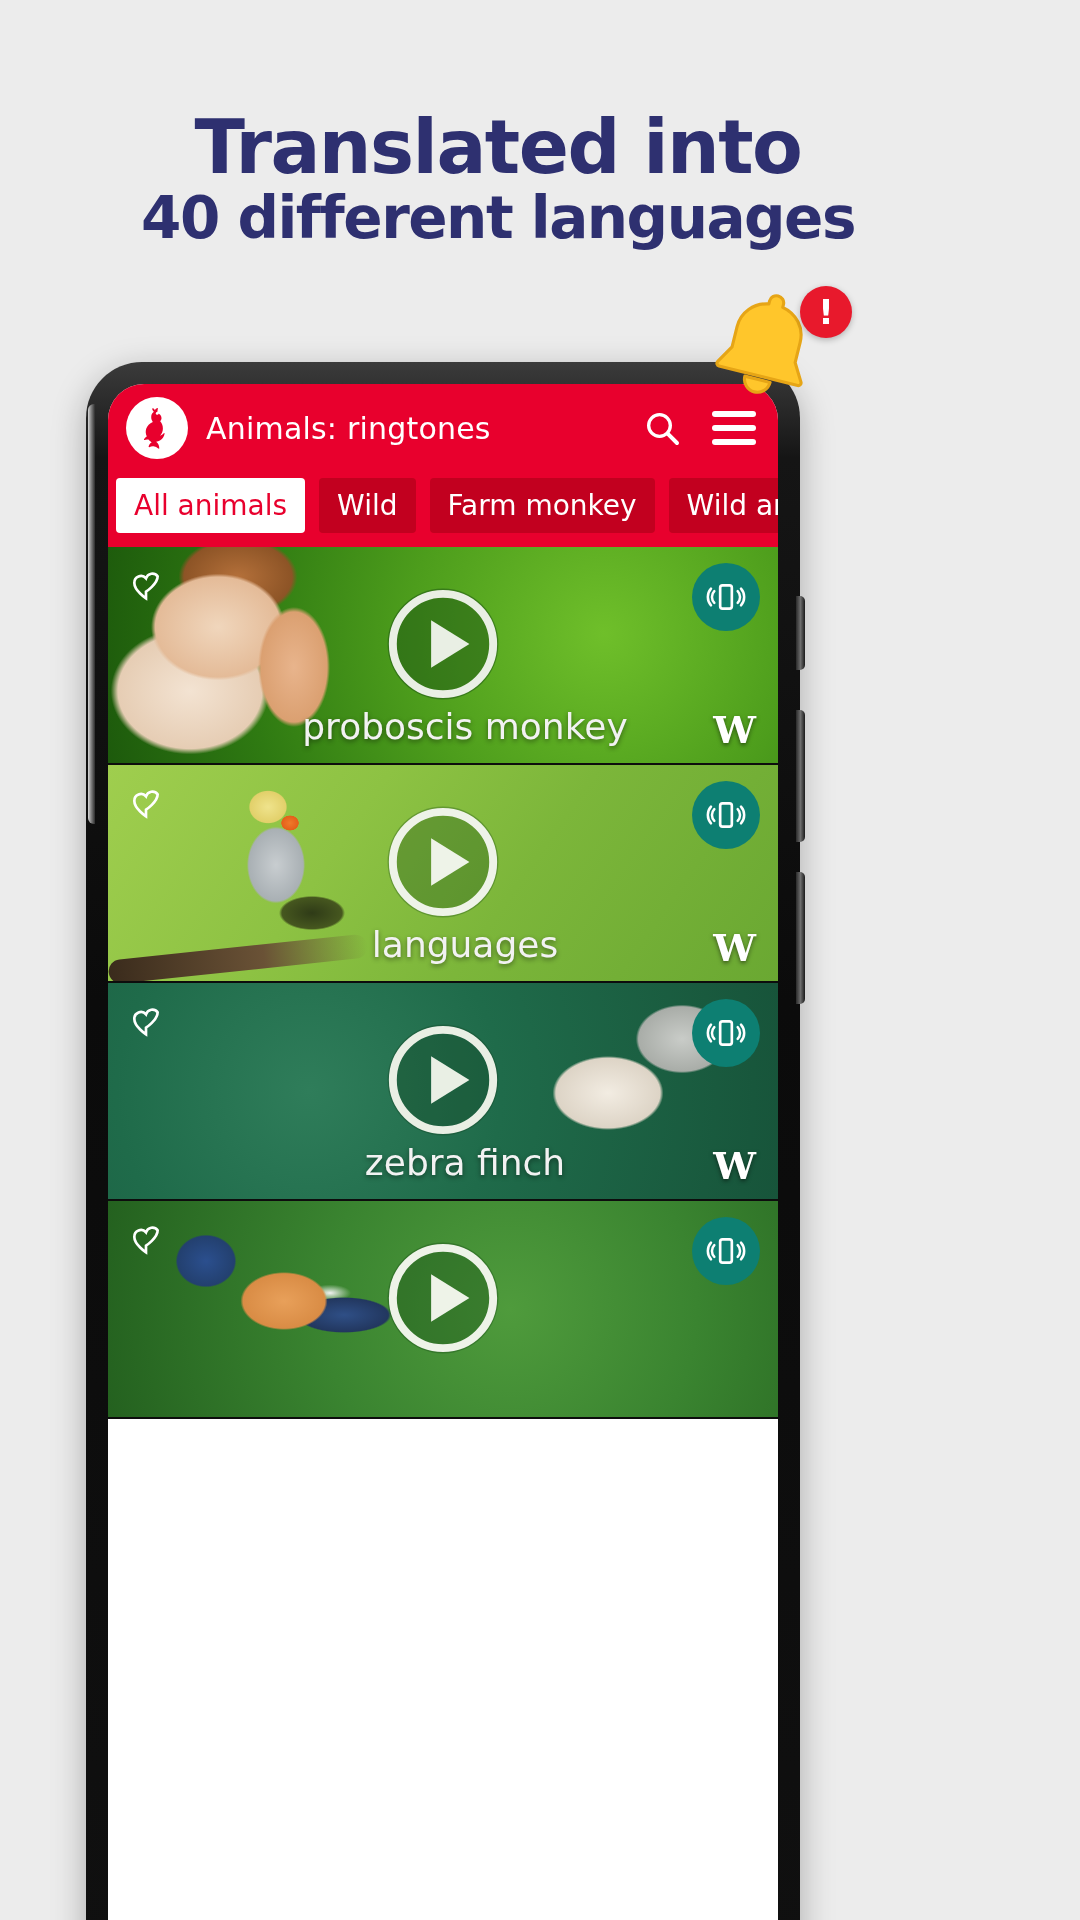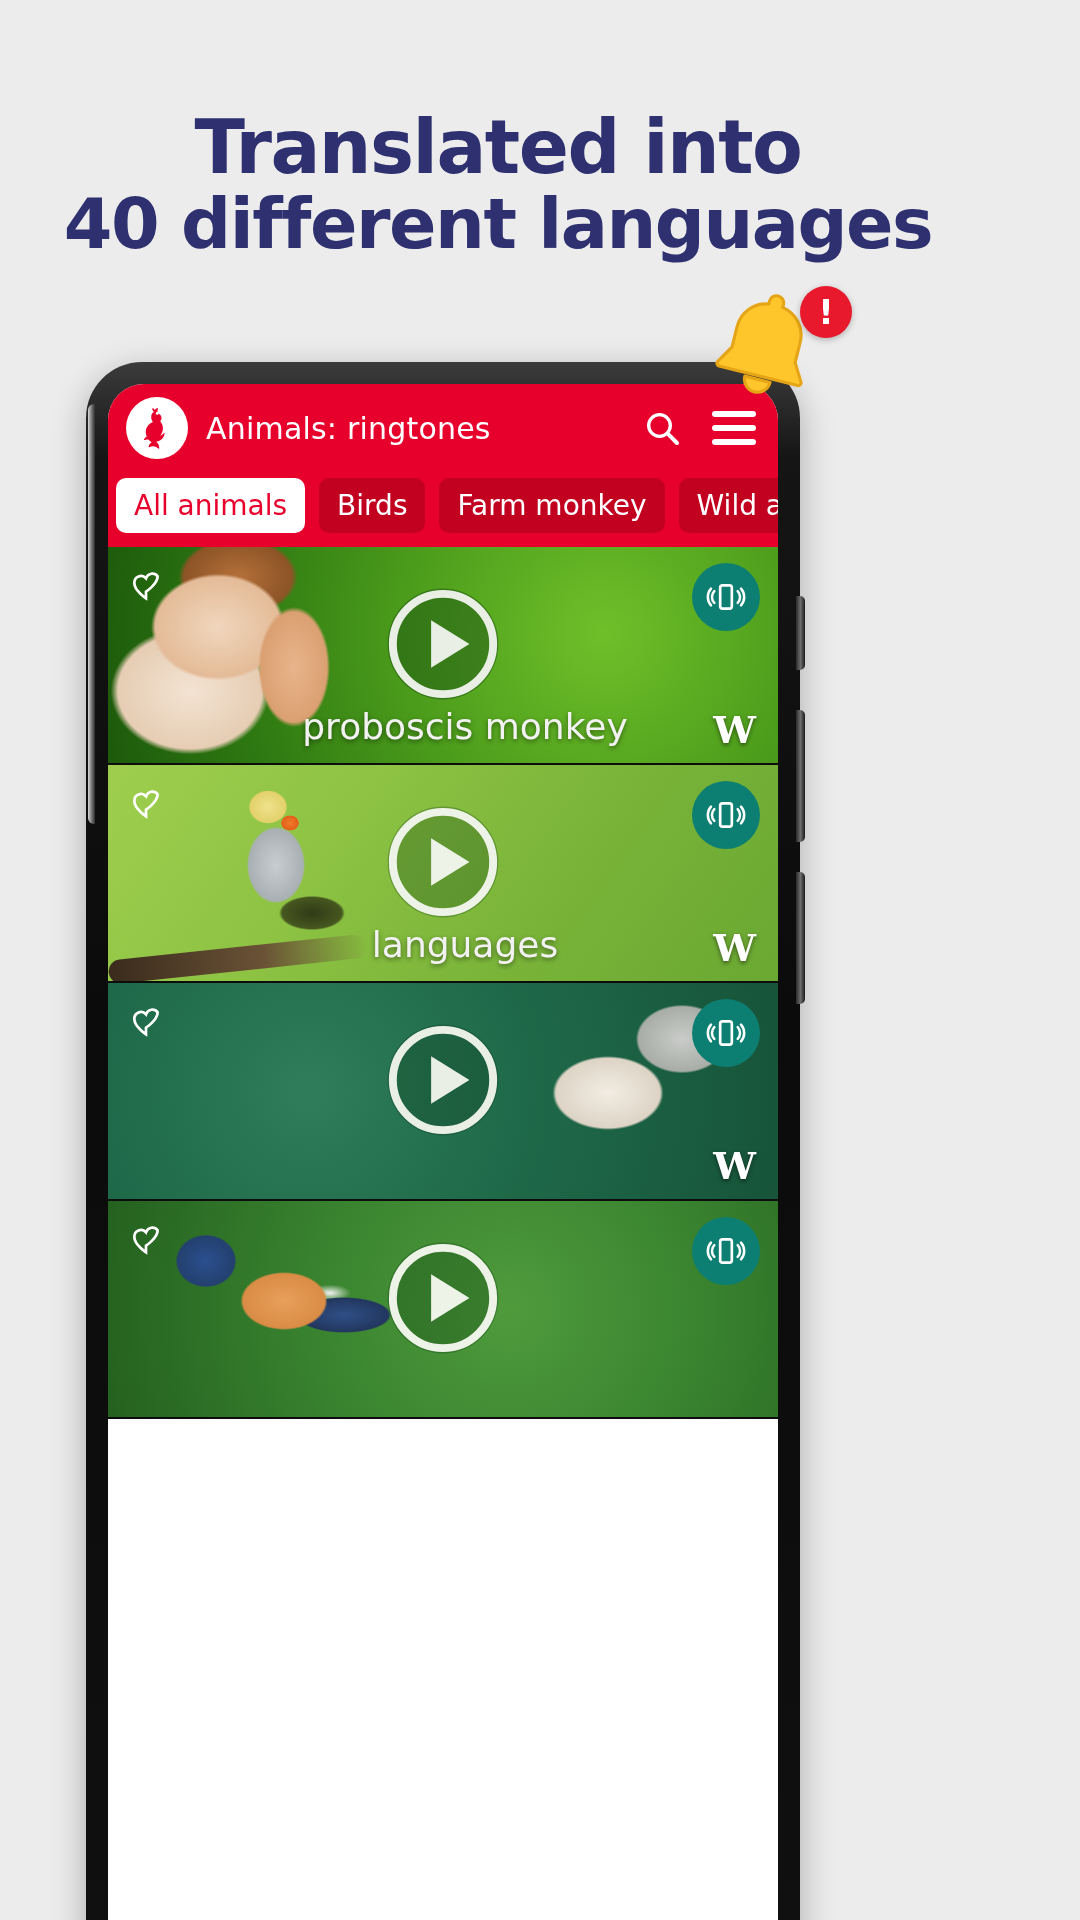--- a/index.html
+++ b/index.html
@@ -16,21 +16,21 @@
     position:absolute;
     top:108px; left:0; width:996px;
     text-align:center;
     color:#2e3070;
     font-weight:bold;
     font-size:74px;
     line-height:1.07;
     letter-spacing:-1.5px;
     font-family:"DejaVu Sans", sans-serif;
   }
-  .headline .l2 { display:block; font-size:70px; }
+  .headline .l2 { display:block; font-size:58px; }
 
   
   .phone {
     position:absolute;
     left:86px; top:362px;
     width:714px; height:1600px;
     background:linear-gradient(180deg,#3b3b3b 0%,#151515 6%,#0b0b0b 40%,#101010 100%);
     border-radius:56px 56px 0 0;
     box-shadow:0 10px 34px rgba(0,0,0,.28);
     padding:22px 22px 0 22px;
@@ -88,21 +88,21 @@
     padding:6px 0 14px 8px;
     overflow:hidden;
     white-space:nowrap;
   }
   .chip {
     flex:0 0 auto;
     background:#c2001f;
     color:#fff;
     font-size:28px;
     padding:11px 18px;
-    border-radius:10px;
+    border-radius:4px;
     font-family:"DejaVu Sans", sans-serif;
   }
   .chip.active { background:#fff; color:#e8002d; }
 
   
   .list { background:#000; }
   .card {
     position:relative;
     height:218px;
     overflow:hidden;
@@ -240,21 +240,21 @@
         <div class="hamburger">
           <i></i>
             <i></i>
             <i></i>
         </div>
       </div>
     </div>
 
     <div class="chips">
       <div class="chip active">All animals</div>
-      <div class="chip">Birds</div>
+      <div class="chip">Wild</div>
       <div class="chip">Farm monkey</div>
       <div class="chip">Wild animals</div>
 
     </div>
 
     <div class="list">
 
       <div class="card">
         <div class="bg bg-monkey">
             <div class="subject"></div>
@@ -326,20 +326,21 @@
             <path d="M19 8.5a5 5 0 0 1 0 7M21 7a7.5 7.5 0 0 1 0 10" fill="none" stroke="#fff" stroke-width="1.5" stroke-linecap="round"></path>
           </svg>
         </div>
         <div class="play">
           <svg width="132" height="132" viewBox="0 0 100 100" aria-hidden="true">
             <circle cx="50" cy="50" r="42" fill="rgba(20,70,40,.38)"></circle>
             <circle cx="50" cy="50" r="38" fill="none" stroke="#e9efe4" stroke-width="6"></circle>
             <path d="M41 32 L70 50 L41 68 Z" fill="#e9efe4"></path>
           </svg>
         </div>
+        <div class="caption">zebra finch</div>
         <div class="wiki">W</div>
       </div>
 
       <div class="card">
         <div class="bg bg-bluefinch">
             <div class="subject"></div>
           </div>
         <div class="heart">
           <svg width="40" height="40" viewBox="0 0 24 24" aria-hidden="true">
             <path d="M12 20s-7-4.6-7-9.2A4 4 0 0 1 12 8a4 4 0 0 1 7-1.2c0 4.6-7 9.2-7 9.2z" fill="none" stroke="#fff" stroke-width="1.6"></path>

